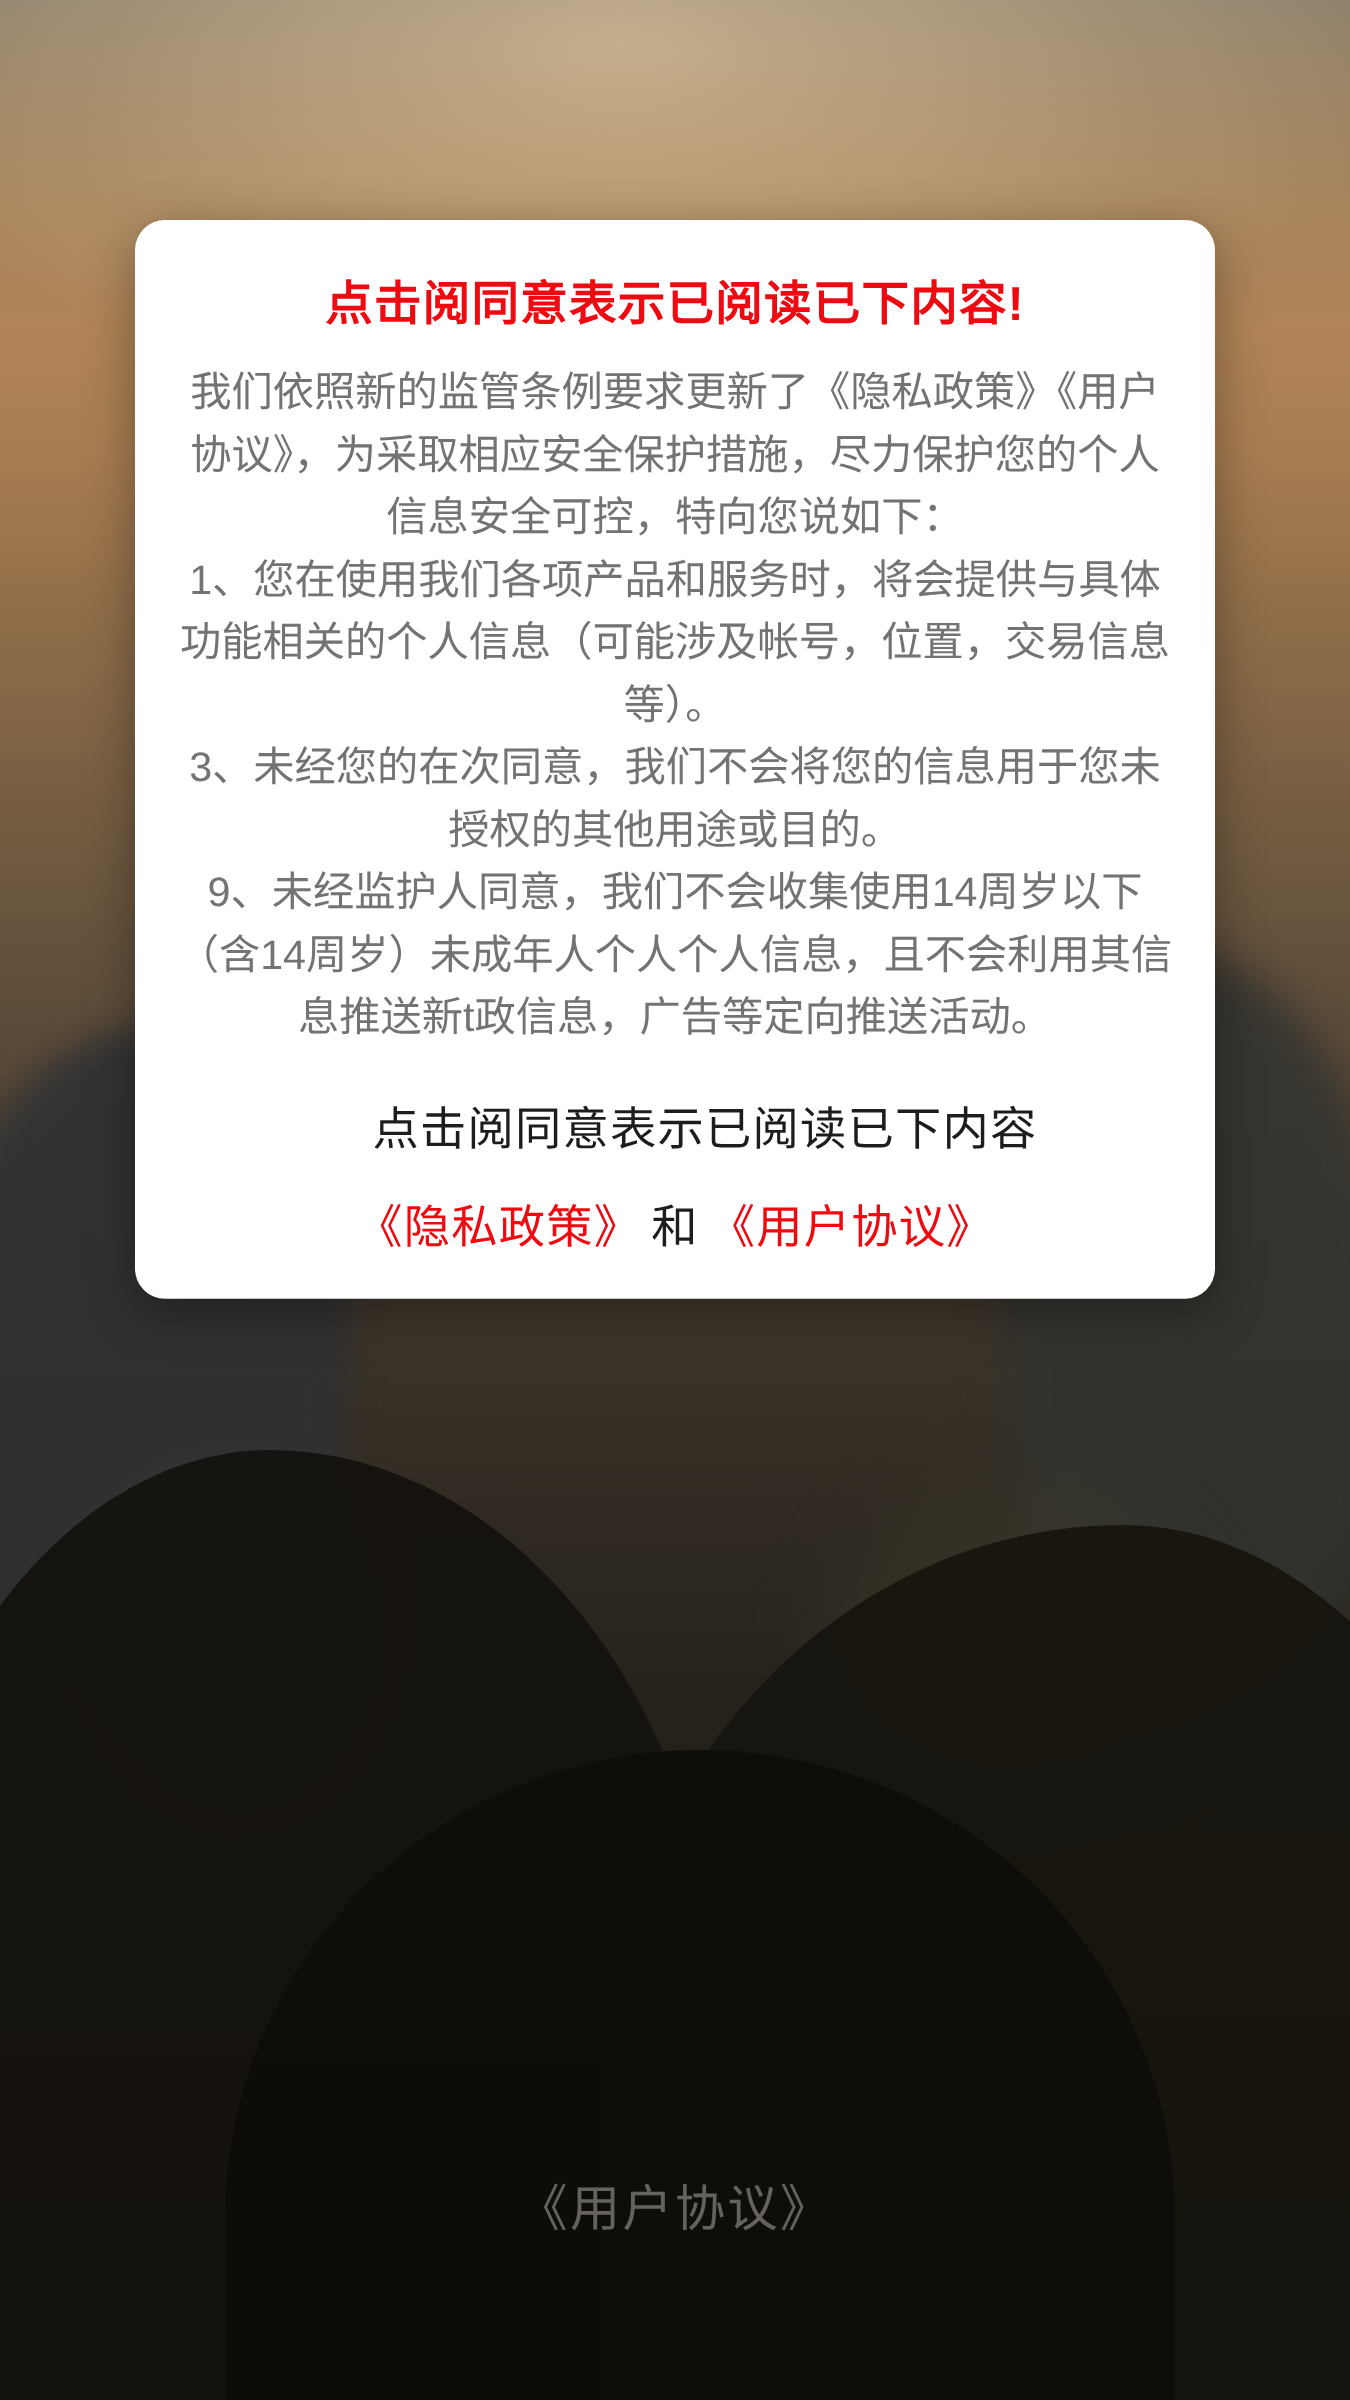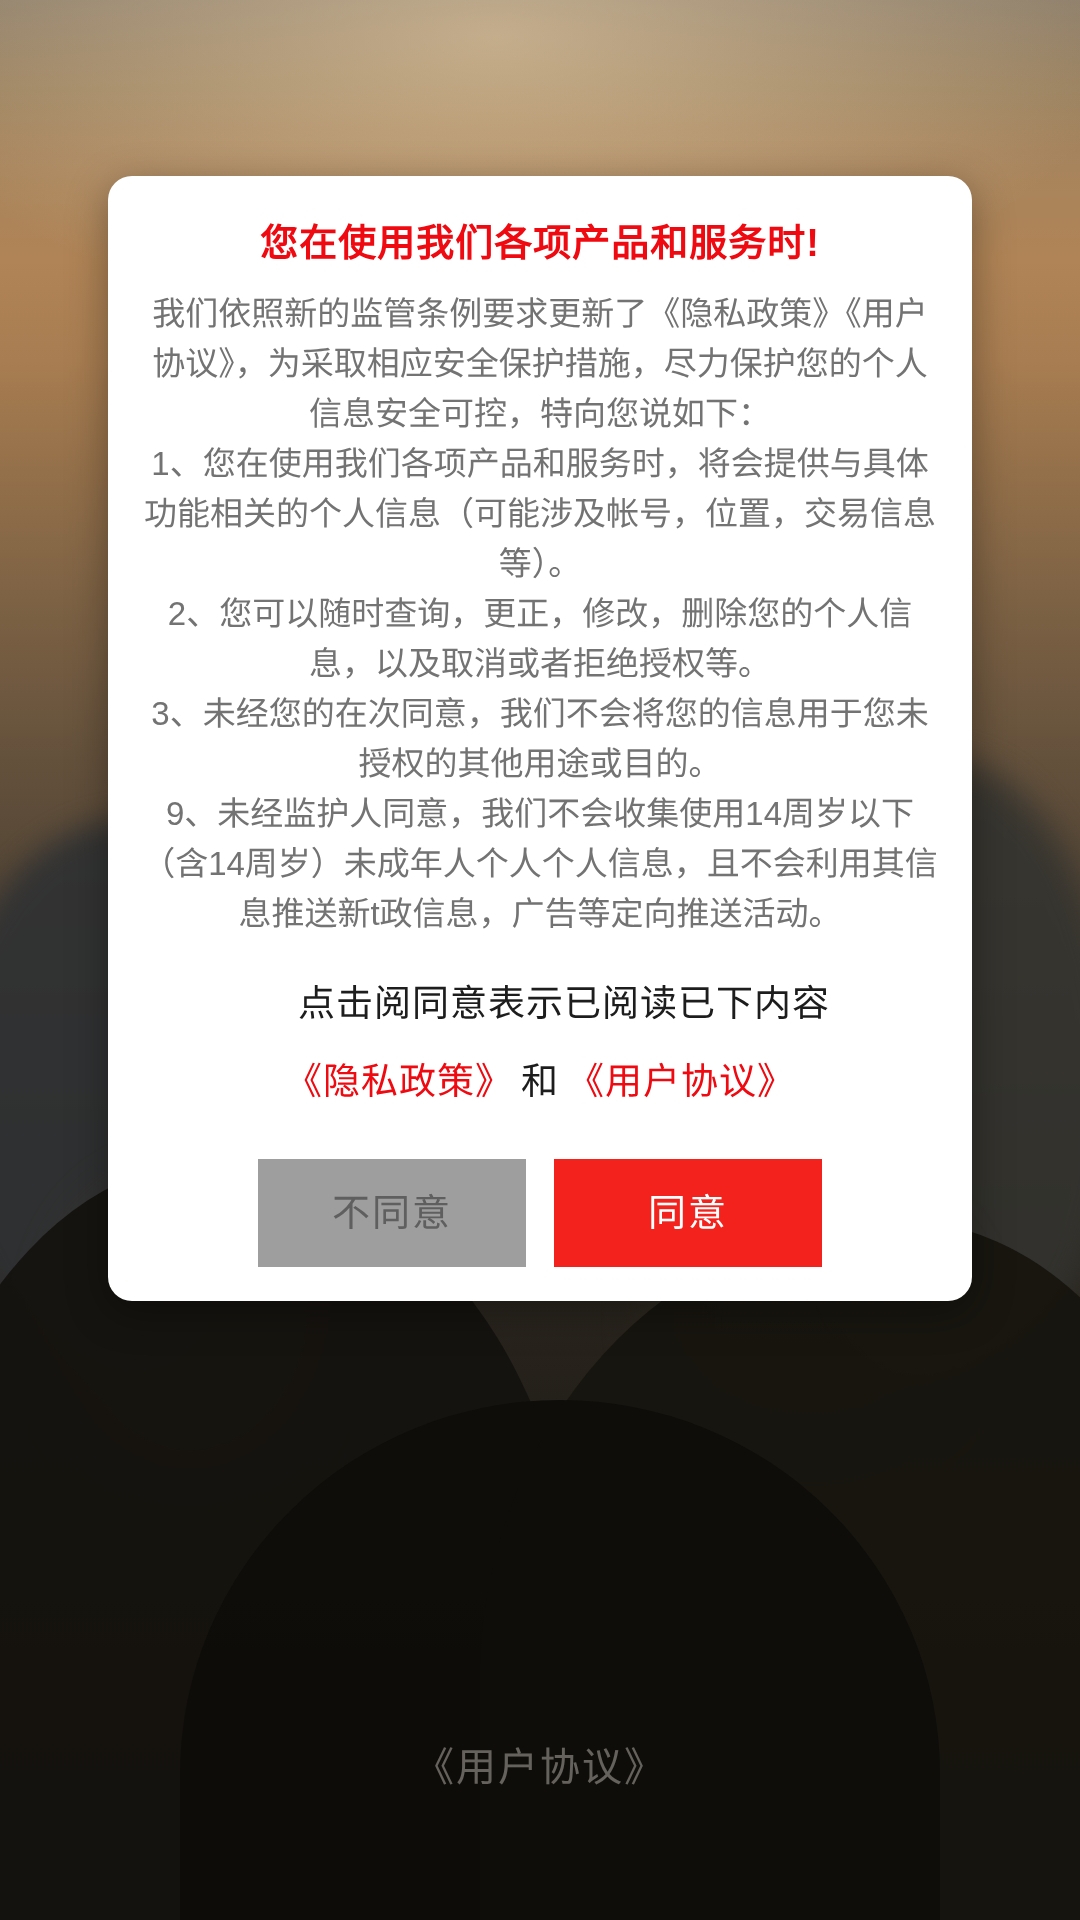--- a/index.html
+++ b/index.html
@@ -247,35 +247,30 @@
     <div class="hill-left"></div>
     <div class="hill-right"></div>
     <div class="hill-mid"></div>
   </div>
 
   <div class="bg-link">《用户协议》</div>
 
   <div class="dialog">
 
 
-    <div class="dlg-subtitle">您在使用我们各项产品和服务时!</div>
+    <div class="dlg-subtitle">点击阅同意表示已阅读已下内容!</div>
 
     <div class="dlg-body">
       <p class="para">我们依照新的监管条例要求更新了《隐私政策》《用户协议》，为采取相应安全保护措施，尽力保护您的个人信息安全可控，特向您说如下：</p>
       <p class="para">1、您在使用我们各项产品和服务时，将会提供与具体功能相关的个人信息（可能涉及帐号，位置，交易信息等）。</p>
-      <p class="para">2、您可以随时查询，更正，修改，删除您的个人信息，以及取消或者拒绝授权等。</p>
       <p class="para">3、未经您的在次同意，我们不会将您的信息用于您未授权的其他用途或目的。</p>
       <p class="para">9、未经监护人同意，我们不会收集使用14周岁以下（含14周岁）未成年人个人个人信息，且不会利用其信息推送新t政信息，广告等定向推送活动。</p>
     </div>
 
     <div class="notice">点击阅同意表示已阅读已下内容</div>
 
     <div class="links">
       <a href="#">《隐私政策》</a><span class="conj">和</span><a href="#">《用户协议》</a>
     </div>
 
-    <div class="btn-row">
-      <button class="btn btn-disagree">不同意</button>
-      <button class="btn btn-agree">同意</button>
-    </div>
 
   </div>
 </div>
 
 </body></html>

